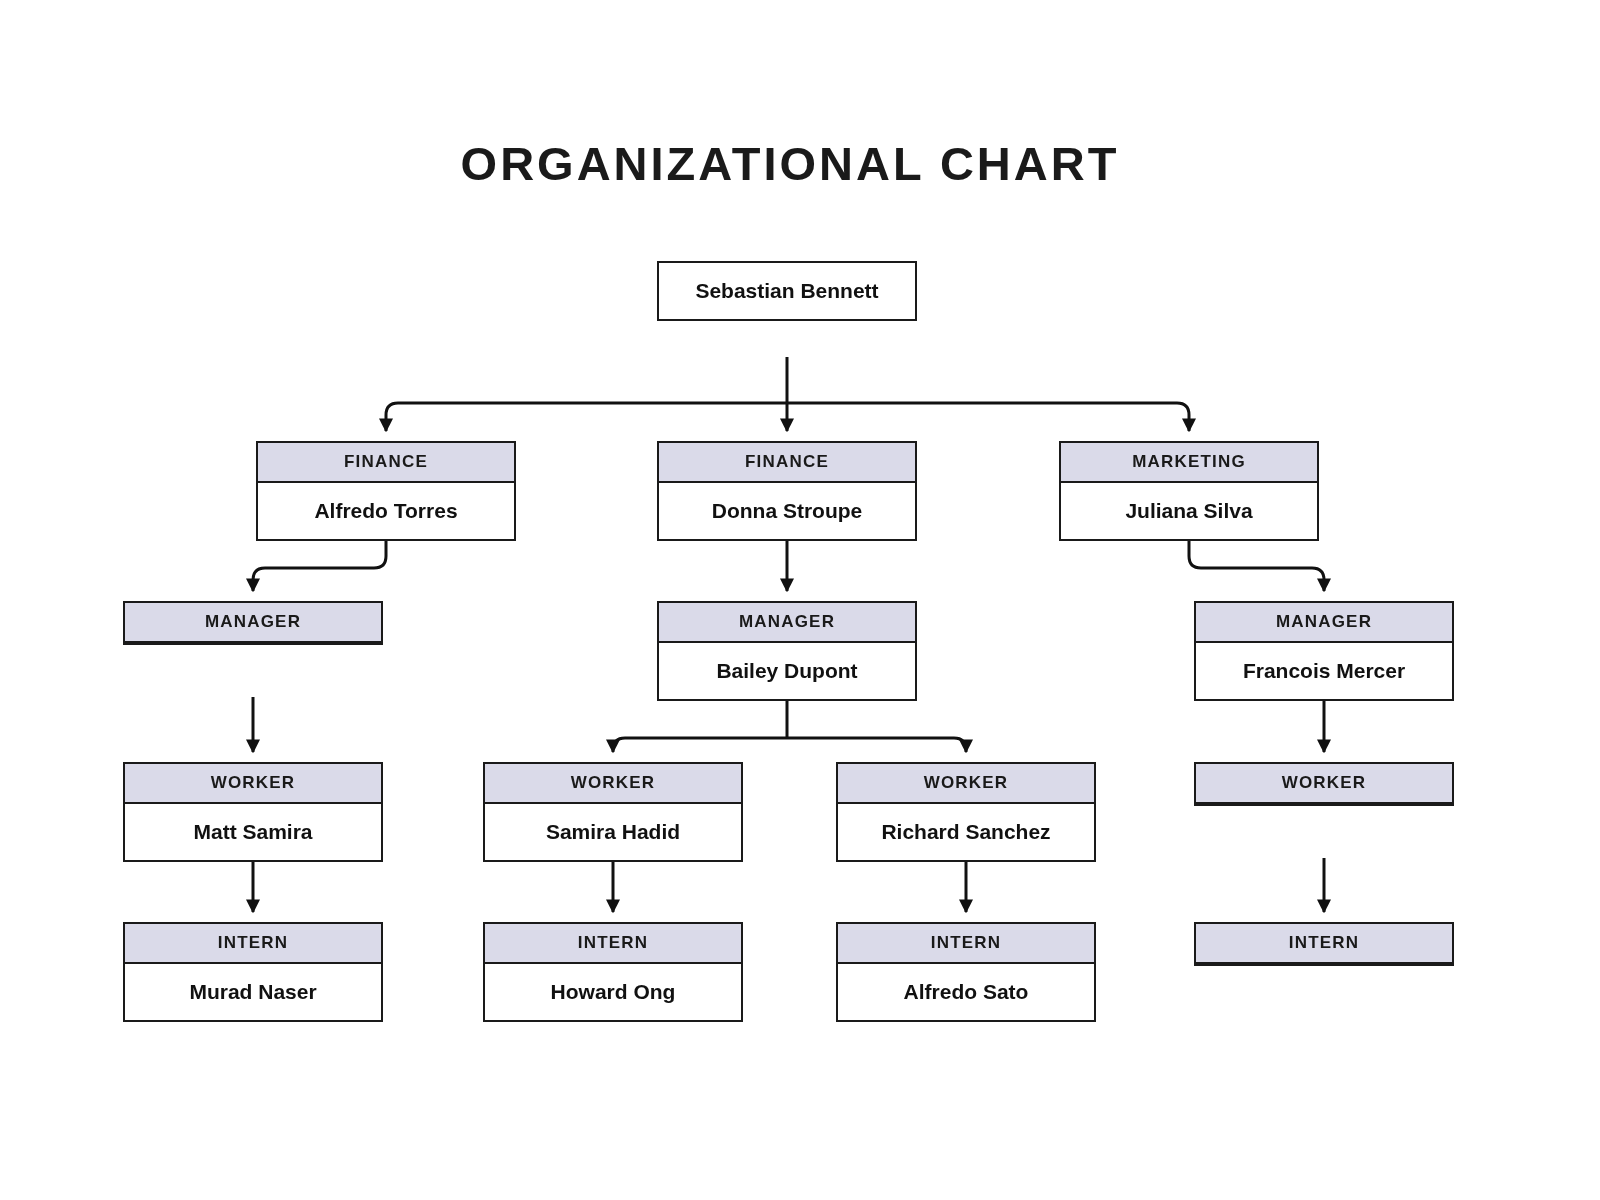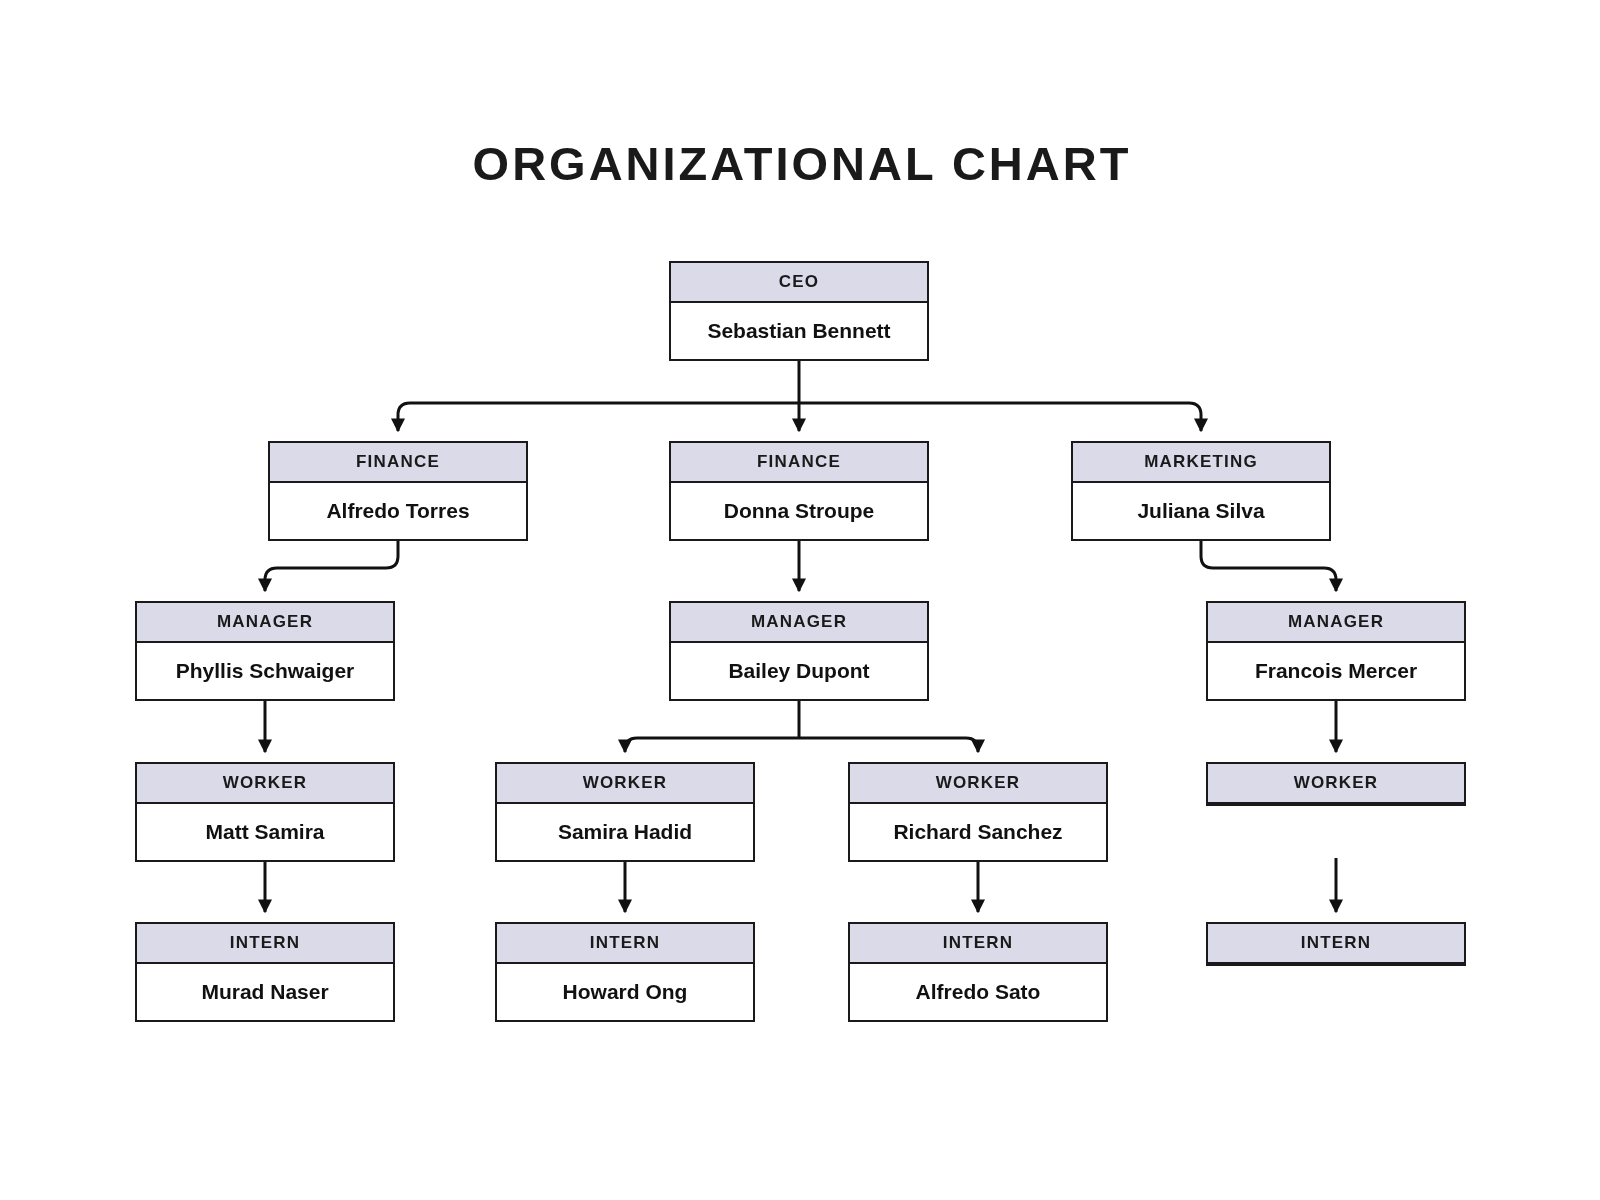--- a/index.html
+++ b/index.html
@@ -10,21 +10,21 @@
     --text:#1a1a1a;
   }
   html,body{margin:0;padding:0;}
   body{
     width:1600px;height:1200px;
     background:var(--background);
     font-family:"Liberation Sans", sans-serif;
     overflow:hidden;
     position:relative;
   }
-  .canvas{position:absolute;left:16px;top:0;width:1352px;height:1200px;}
+  .canvas{position:absolute;left:4px;top:0;width:1352px;height:1200px;}
   .title{
     position:absolute;left:0;top:136px;width:1572px;
     text-align:center;
     font-size:47px;font-weight:800;letter-spacing:3px;
     color:var(--text);
   }
   svg.connectors{position:absolute;left:0;top:0;width:1600px;height:1200px;pointer-events:none;}
   .node{
     position:absolute;width:260px;
     border:2px solid var(--box-border);
@@ -97,42 +97,40 @@
       <path d="M1320,697 V752" marker-end="url(#arrow)"></path>
 
       <path d="M249,858 V912" marker-end="url(#arrow)"></path>
       <path d="M609,858 V912" marker-end="url(#arrow)"></path>
       <path d="M962,858 V912" marker-end="url(#arrow)"></path>
       <path d="M1320,858 V912" marker-end="url(#arrow)"></path>
     </g>
   </svg>
 
   <div class="node n-ceo">
-    <div class="node-header">CEO</div>
     <div class="node-body">Sebastian Bennett</div>
   </div>
 
   <div class="node n-director">
     <div class="node-header">FINANCE</div>
     <div class="node-body">Alfredo Torres</div>
   </div>
 
   <div class="node n-finance">
     <div class="node-header">FINANCE</div>
     <div class="node-body">Donna Stroupe</div>
   </div>
 
   <div class="node n-marketing">
     <div class="node-header">MARKETING</div>
     <div class="node-body">Juliana Silva</div>
   </div>
 
   <div class="node n-manager-l">
     <div class="node-header">MANAGER</div>
-    <div class="node-body">Phyllis Schwaiger</div>
   </div>
 
   <div class="node n-manager-c">
     <div class="node-header">MANAGER</div>
     <div class="node-body">Bailey Dupont</div>
   </div>
 
   <div class="node n-manager-r">
     <div class="node-header">MANAGER</div>
     <div class="node-body">Francois Mercer</div>

